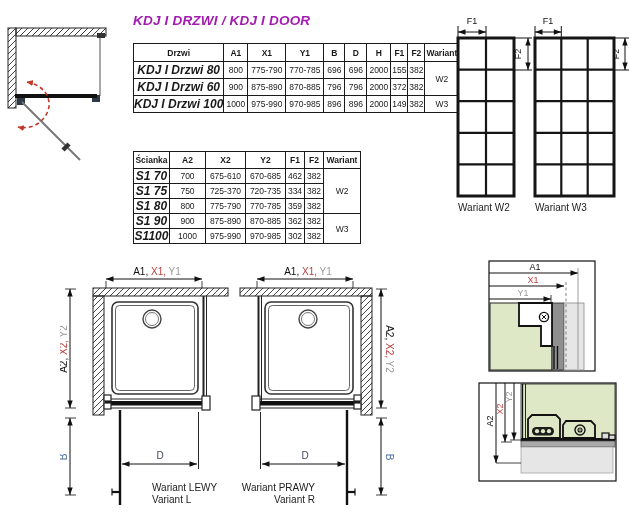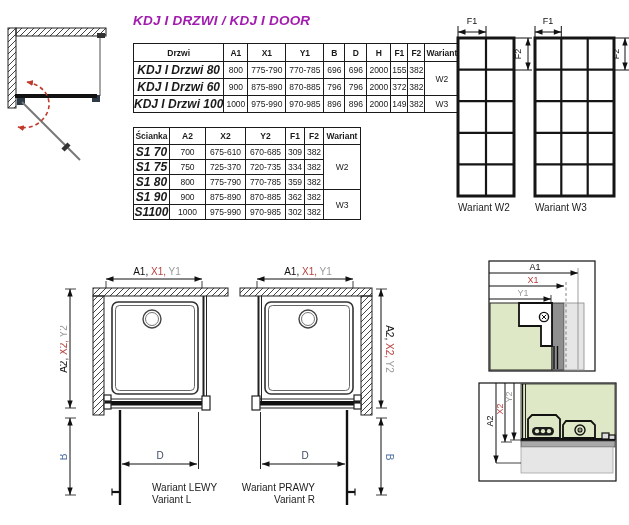--- a/index.html
+++ b/index.html
@@ -117,21 +117,21 @@
       <td>896</td>
       <td>896</td>
       <td>2000</td>
       <td>149</td>
       <td>382</td>
       <td>W3</td>
     </tr>
   </tbody>
     </table>
 
-  <table class="spec" id="t-side" style="left:133px;top:127px">
+  <table class="spec" id="t-side" style="left:133px;top:151px">
     <colgroup>
       <col style="width:36px">
         <col style="width:36px">
         <col style="width:40px">
         <col style="width:40px">
       <col style="width:19px">
         <col style="width:19px">
         <col style="width:37px">
     </colgroup>
     <tbody>
@@ -142,21 +142,21 @@
       <th class="gray">Y2</th>
       <th>F1</th>
       <th>F2</th>
       <th>Wariant</th>
     </tr>
     <tr>
       <td class="nm">S1 70</td>
       <td>700</td>
       <td>675-610</td>
       <td>670-685</td>
-      <td>309</td>
+      <td>462</td>
       <td>382</td>
       <td rowspan="3">W2</td>
     </tr>
     <tr>
       <td class="nm">S1 75</td>
       <td>750</td>
       <td>725-370</td>
       <td>720-735</td>
       <td>334</td>
       <td>382</td>

